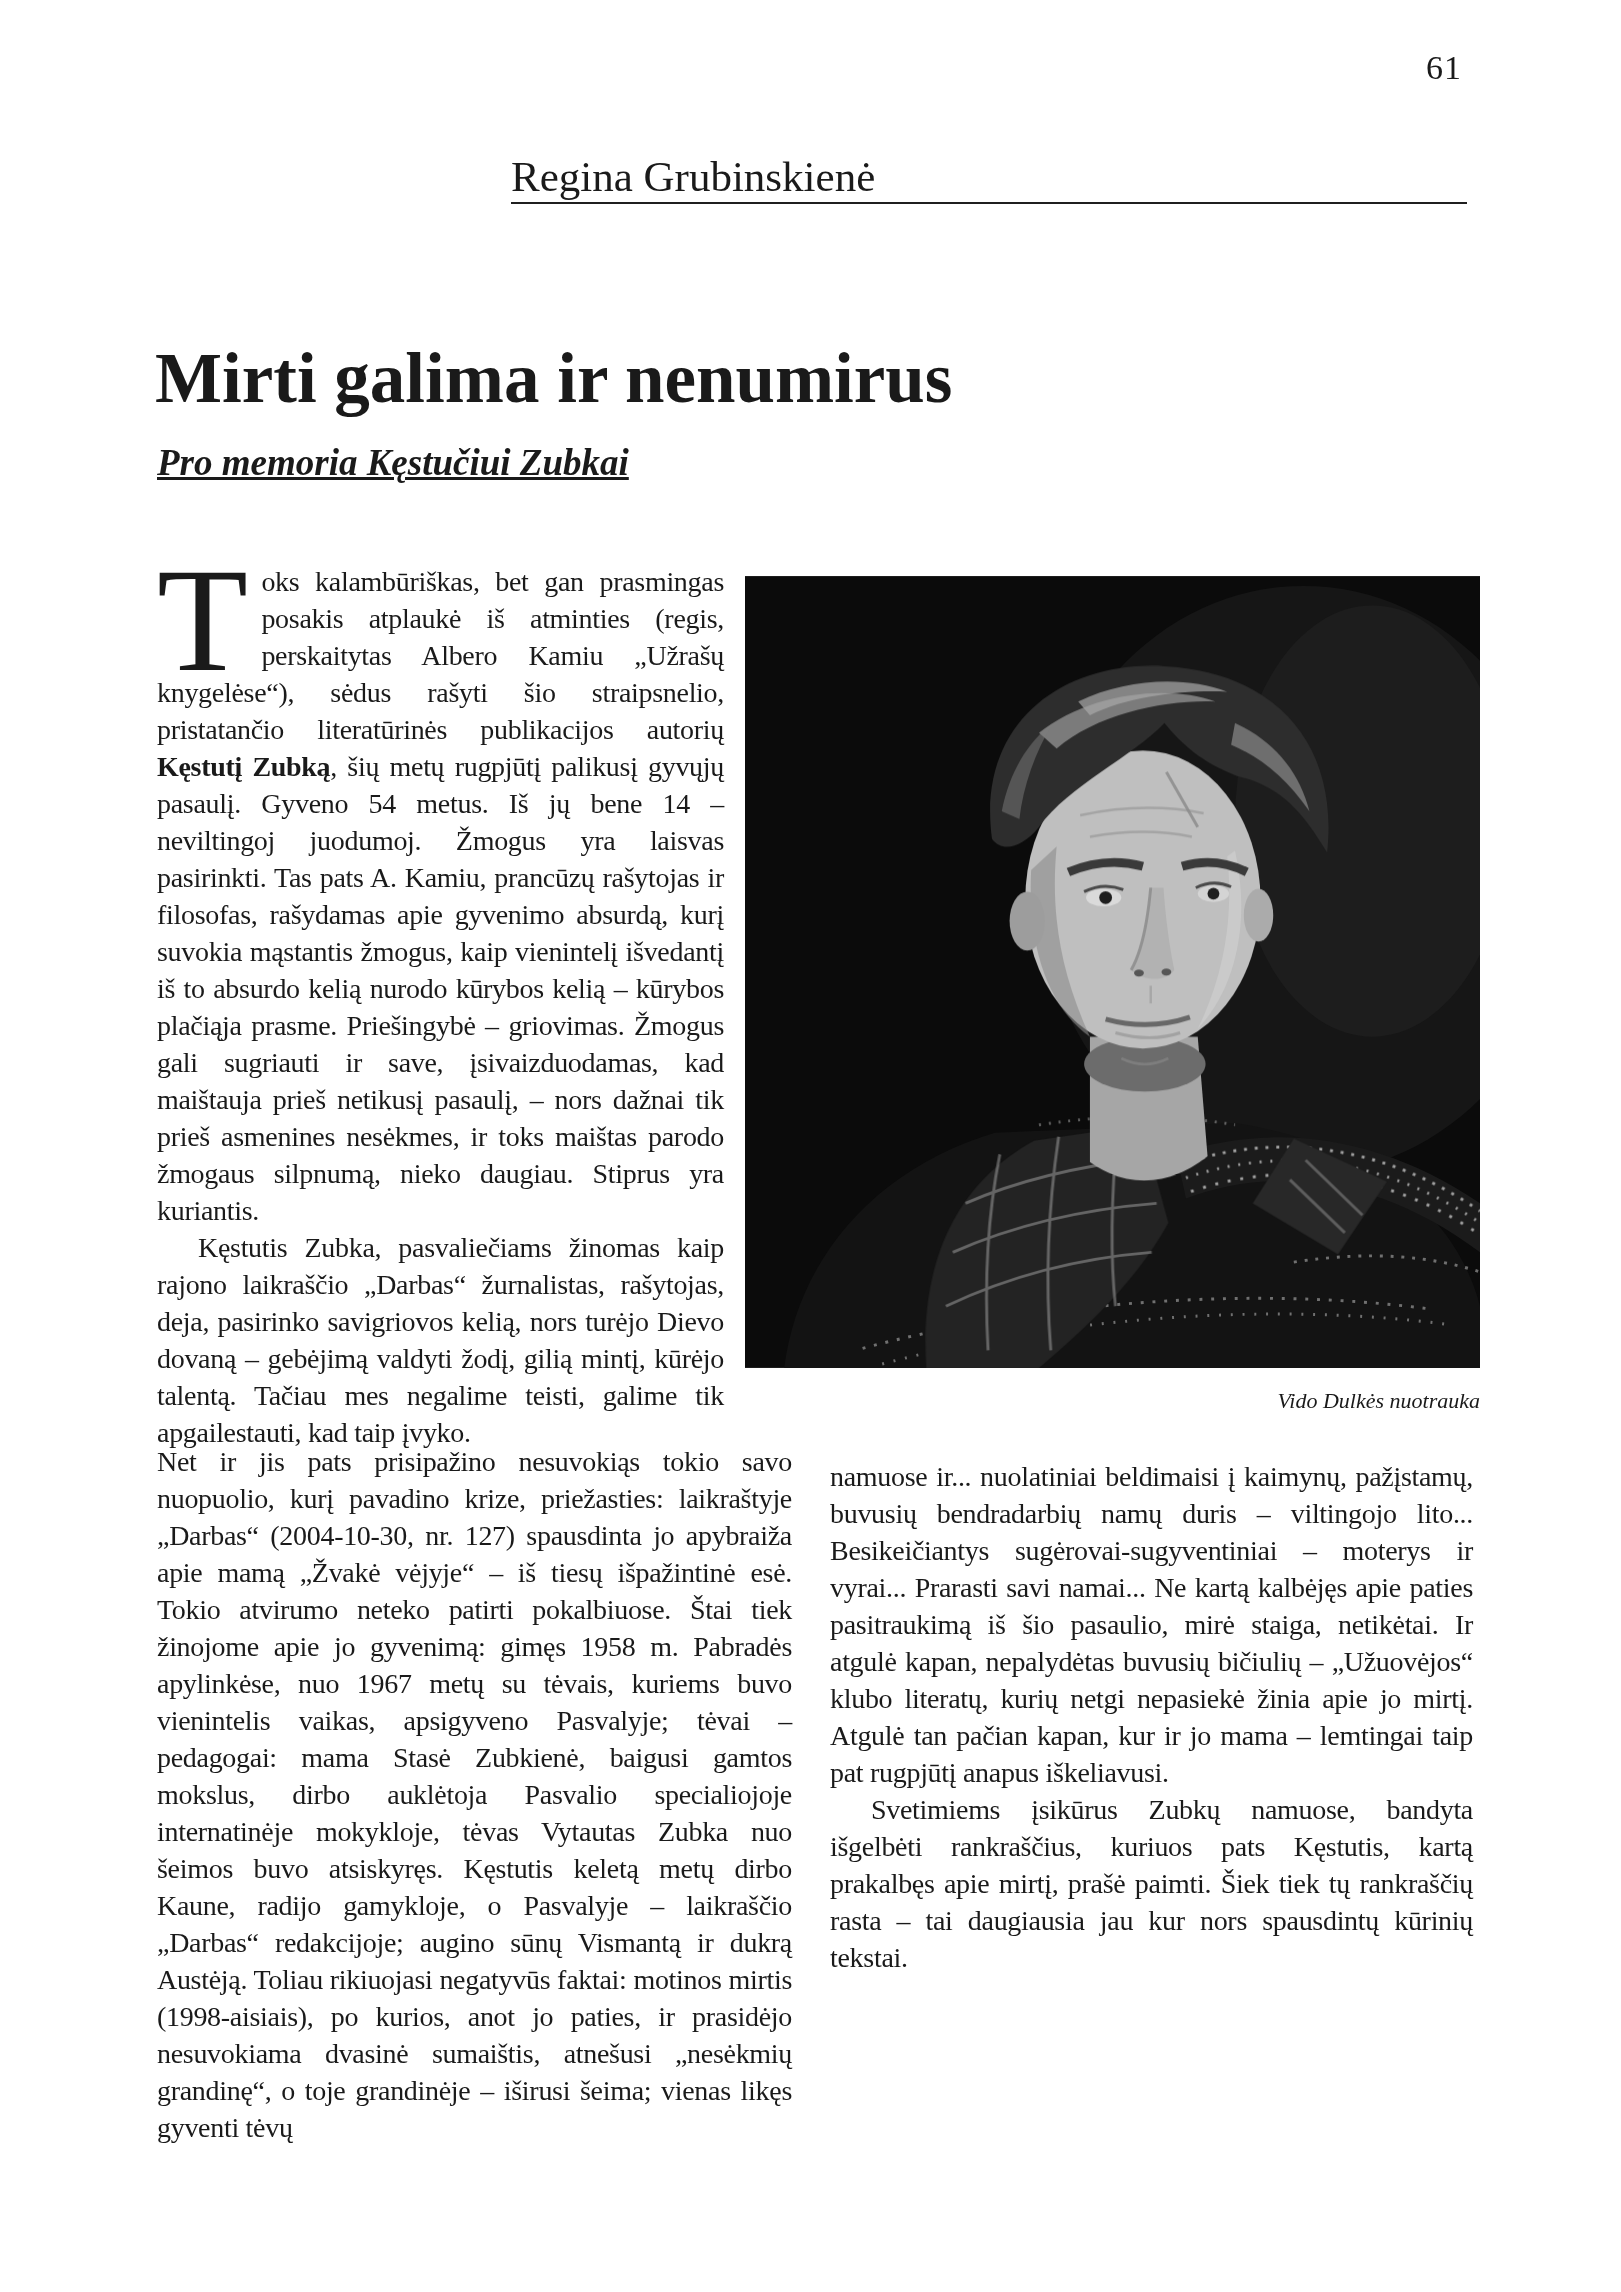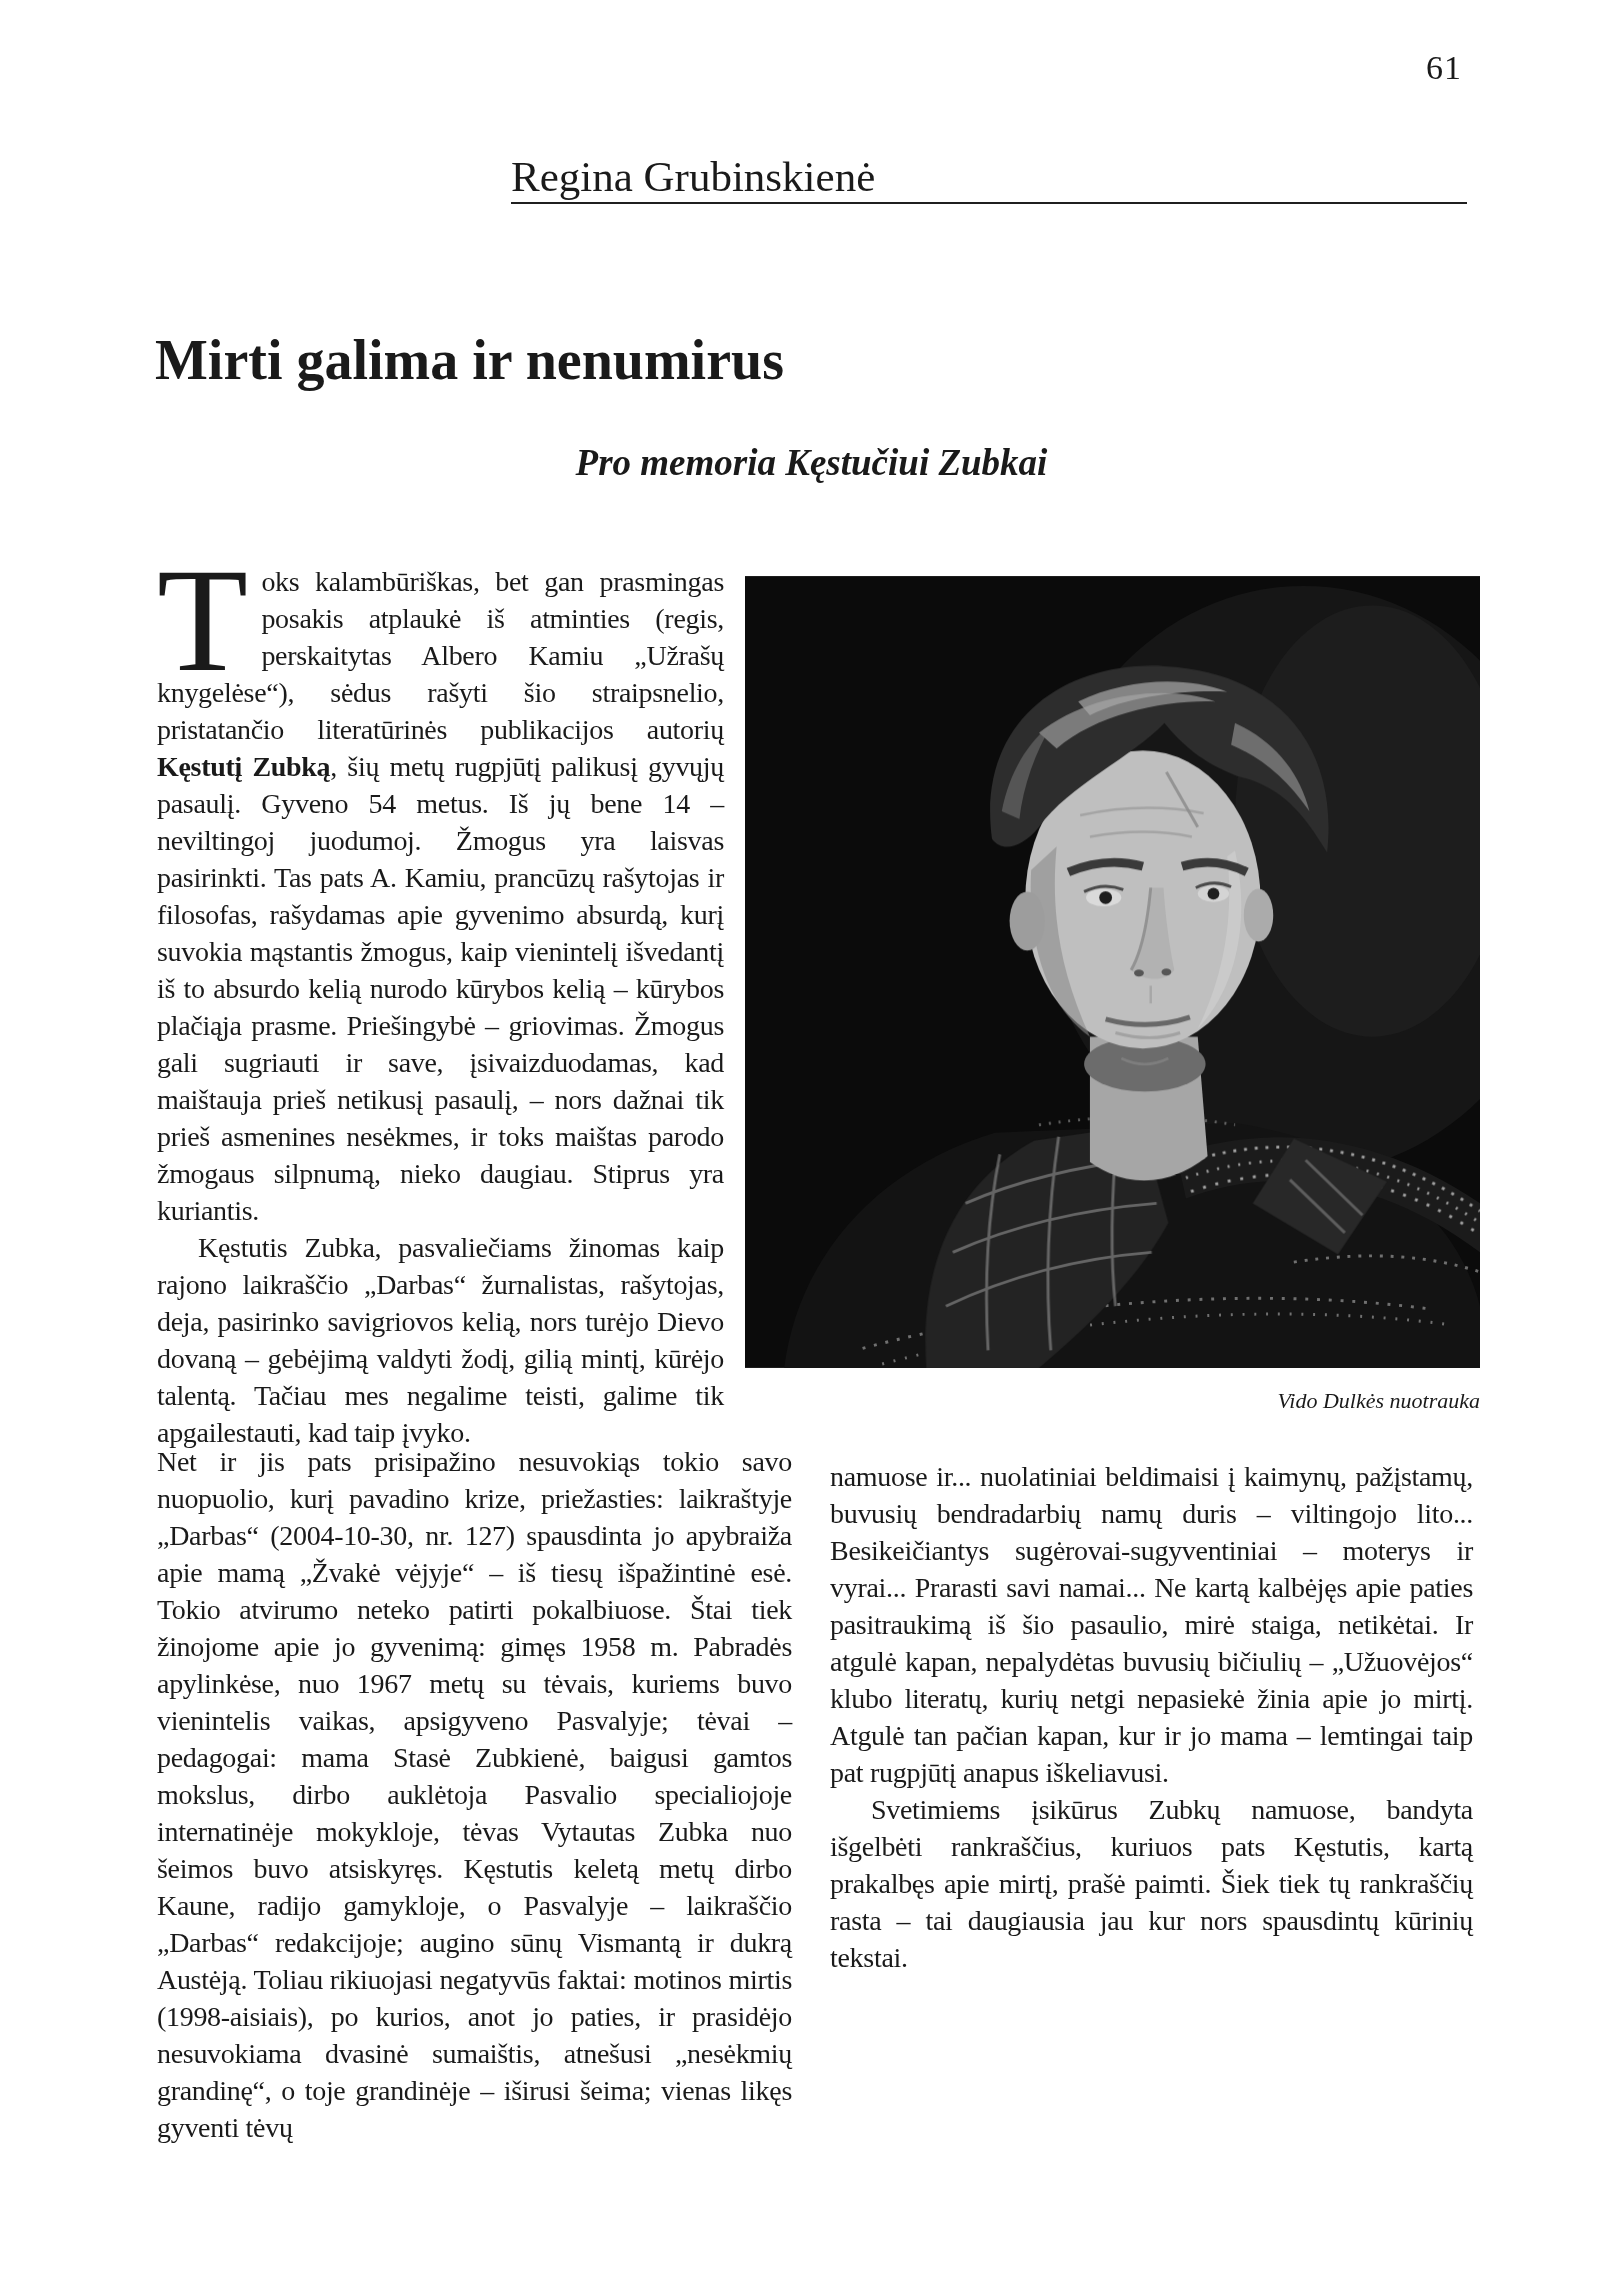--- a/index.html
+++ b/index.html
@@ -20,27 +20,28 @@
     font-size:43px;line-height:1.1;
     white-space:nowrap;
     text-align:right;
   }
   .header-rule{
     position:absolute;left:511px;top:202px;
     width:956px;height:2px;background:#1f1f1f;
   }
   .article-title{
     position:absolute;left:155px;top:290px;
-    font-size:56px;font-weight:bold;letter-spacing:0px;
+    font-size:71px;font-weight:bold;letter-spacing:0px;
     white-space:nowrap;
   }
   .article-subtitle{
     position:absolute;left:157px;top:441px;width:1309px;
     font-size:37px;font-weight:bold;font-style:italic;
-    text-align:center;
+    text-align:left;
+    text-decoration:underline;
   }
   .body-text{
     font-size:28px;line-height:37px;
     text-align:justify;
     letter-spacing:-0.3px;
   }
   .body-text p{margin:0;}
   .indent{text-indent:41px;}
   .col-top{
     position:absolute;left:157px;top:563px;width:567px;

